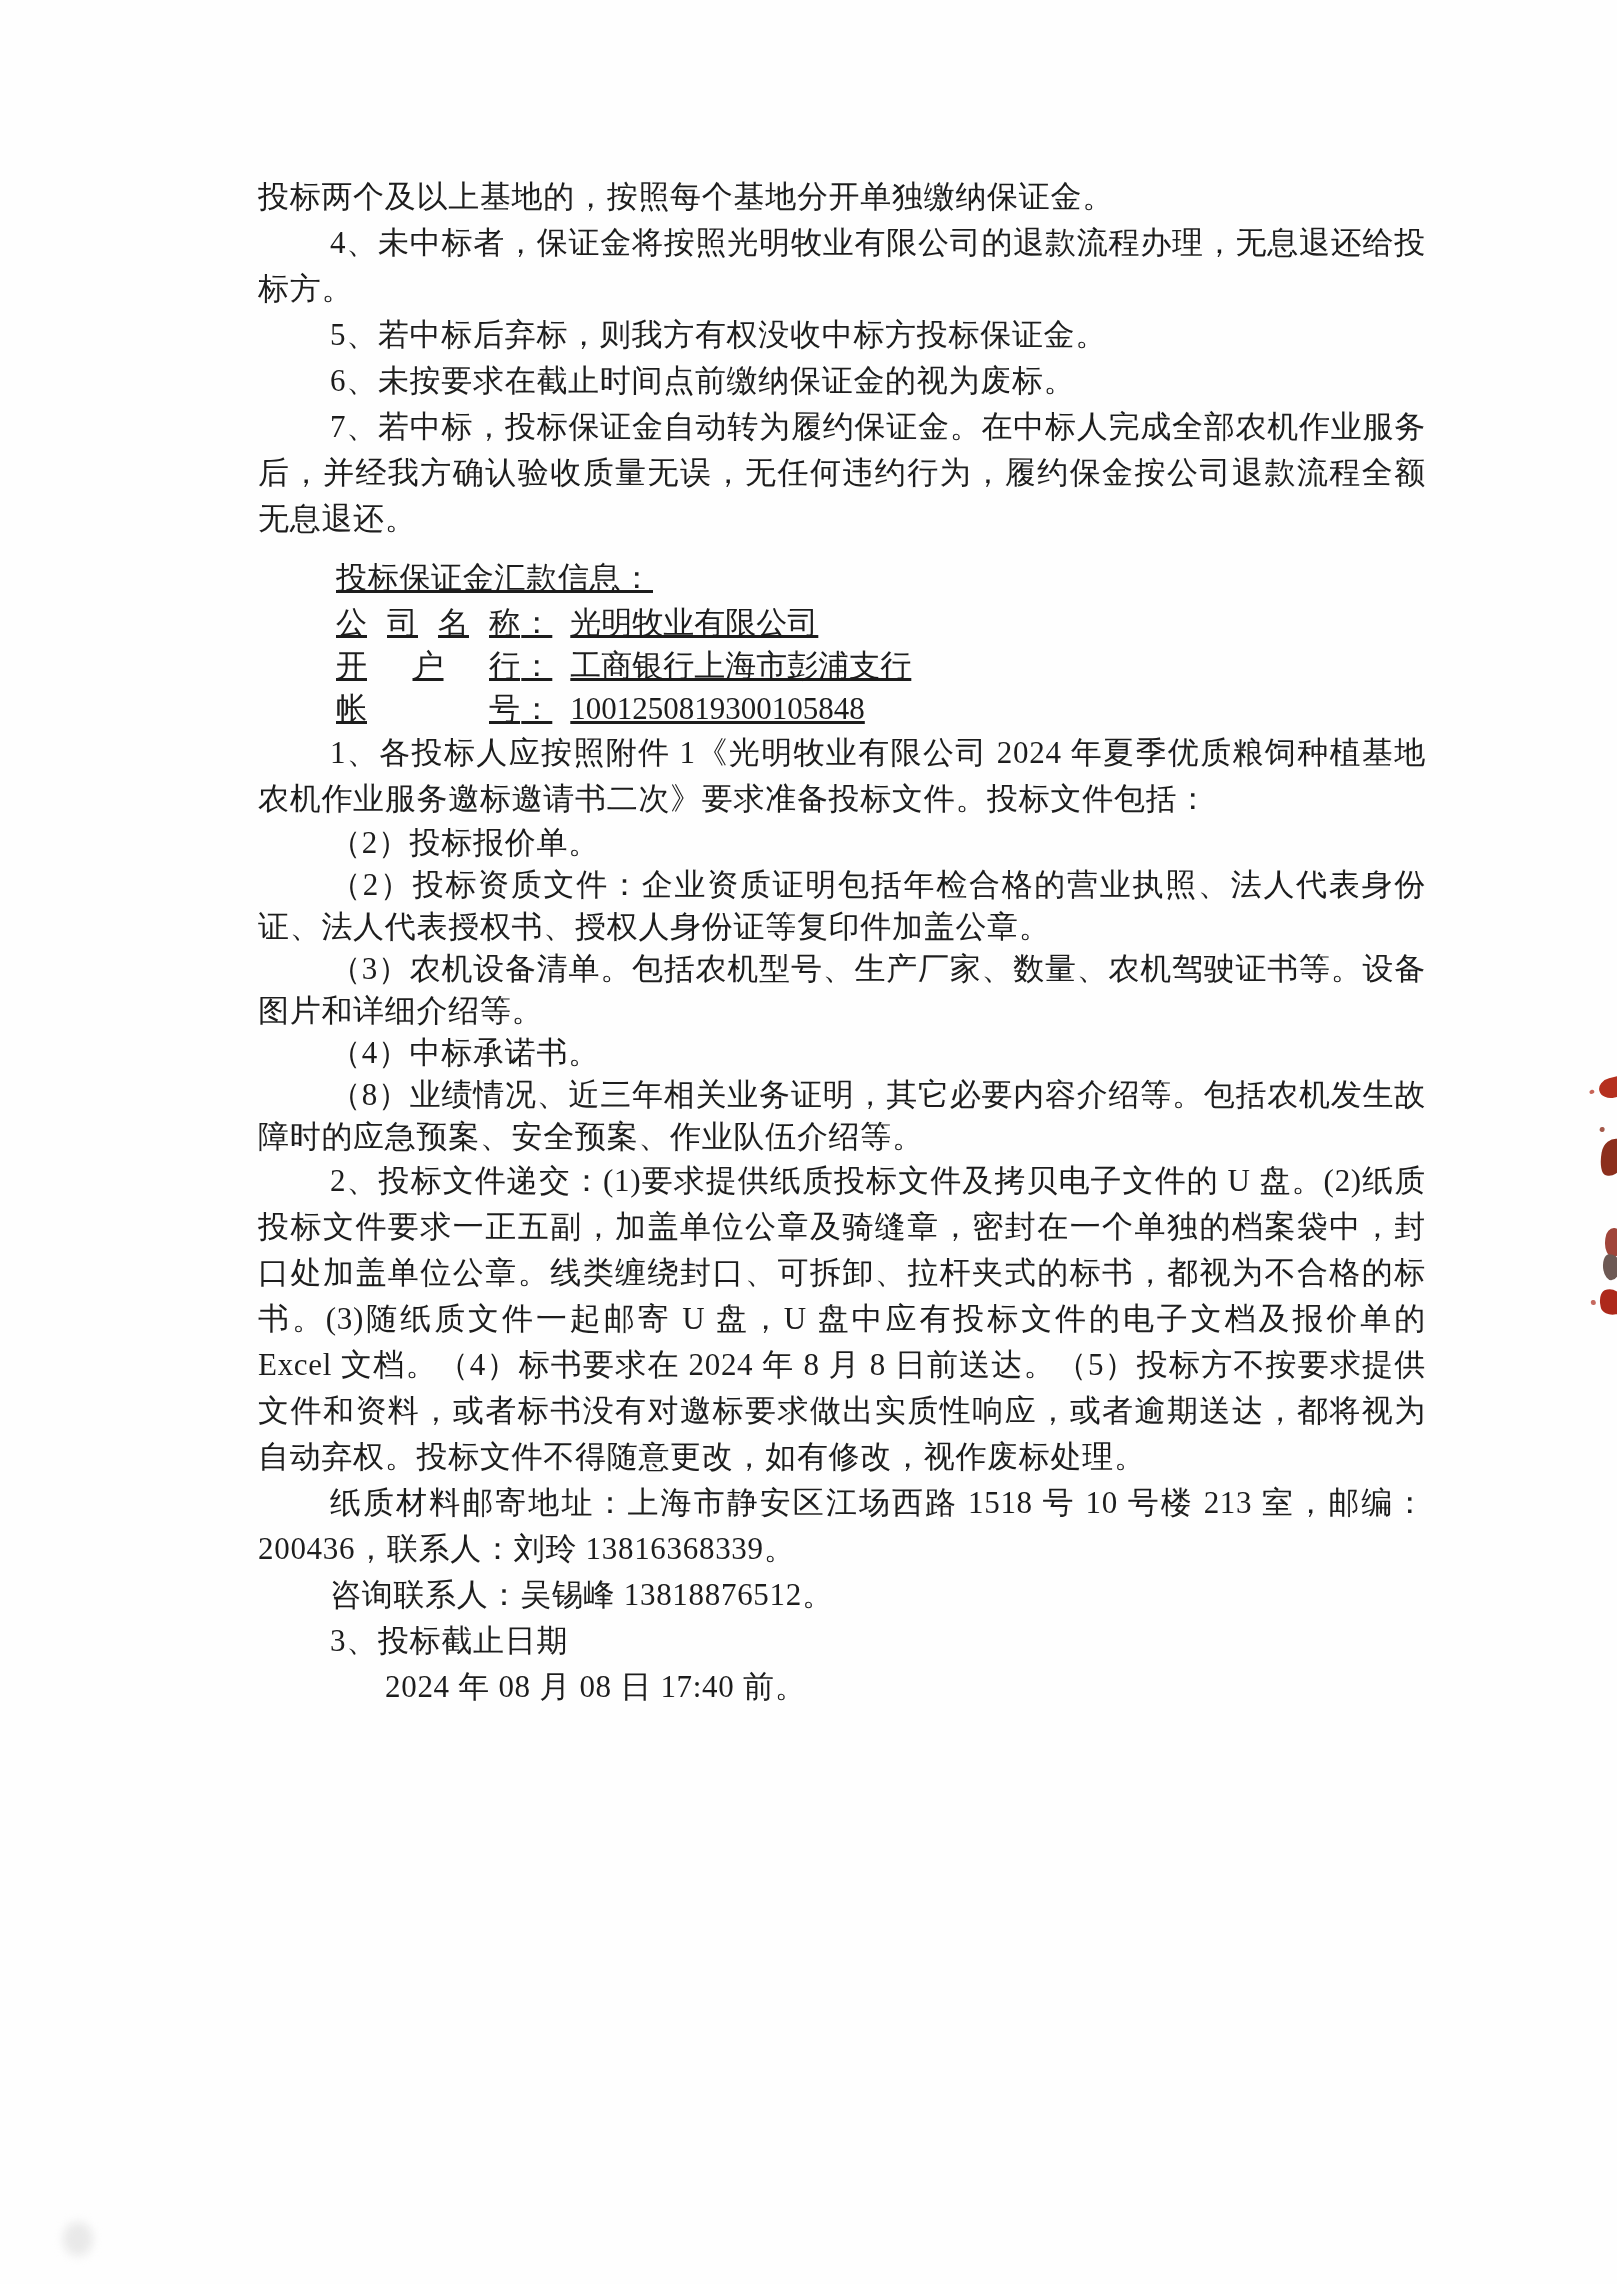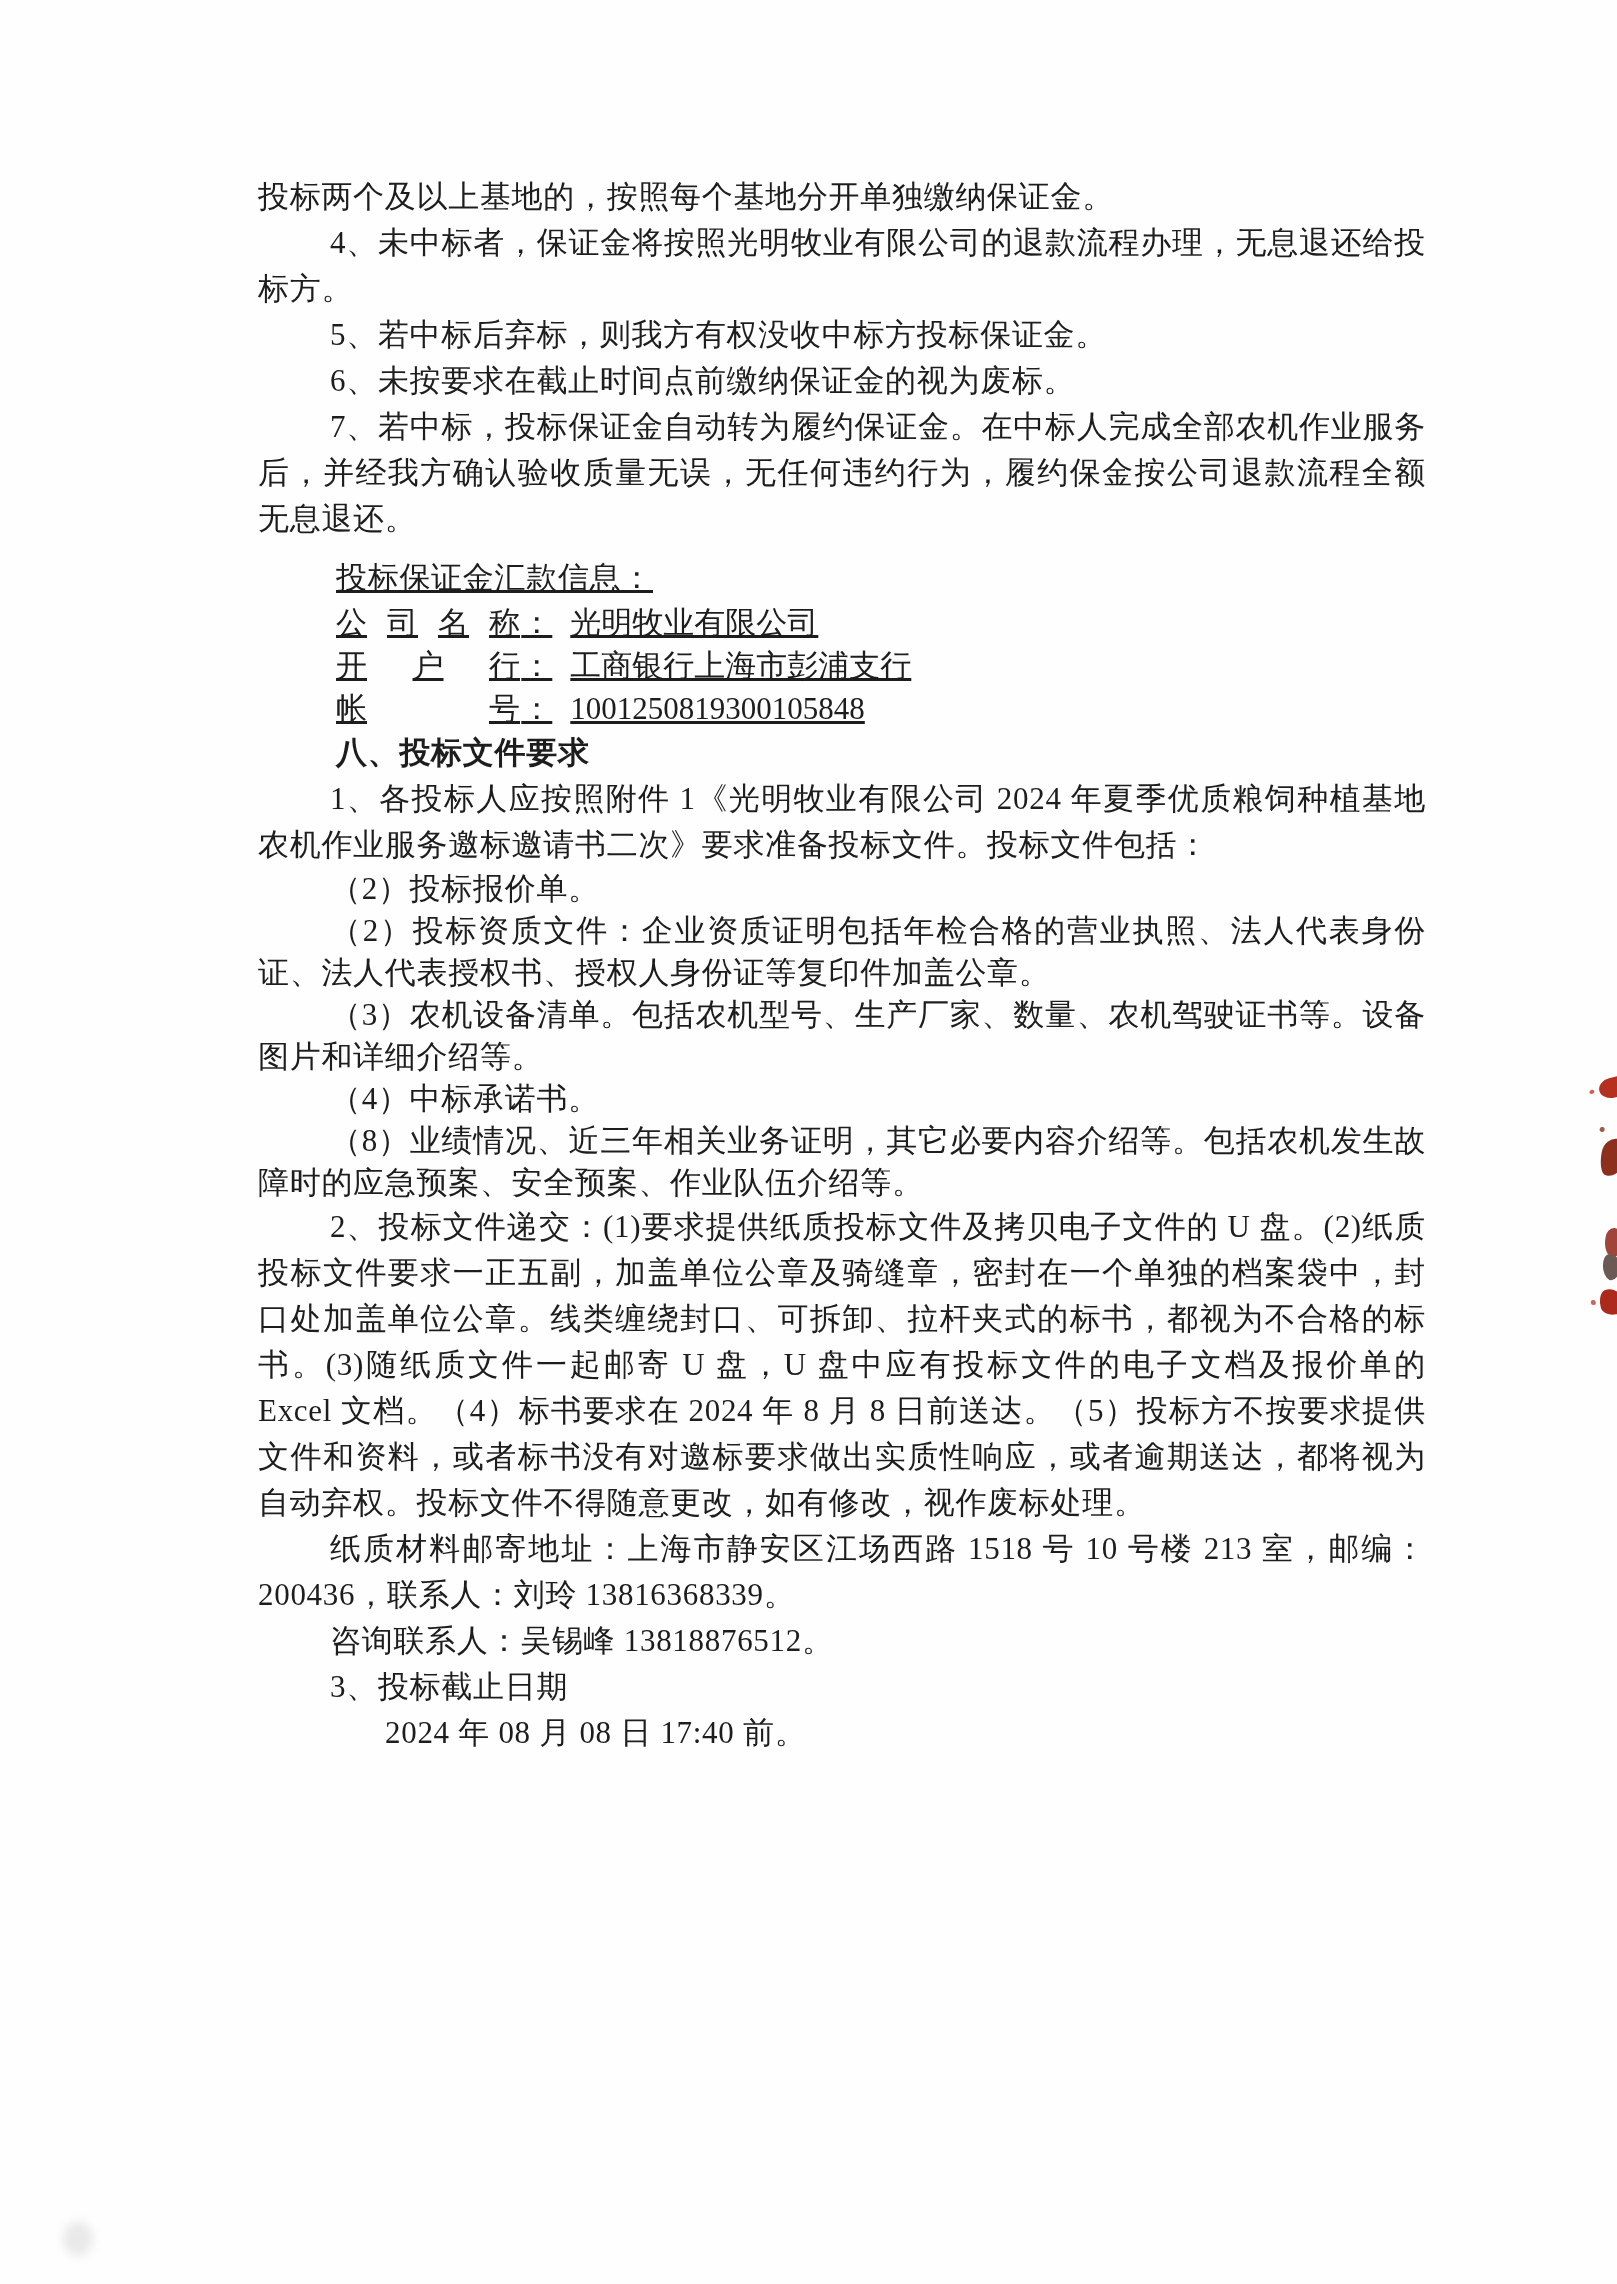--- a/index.html
+++ b/index.html
@@ -123,21 +123,20 @@
       <div class="remit-row">
         <span class="remit-label">
             <span>帐</span>
             <span>号</span>
           </span>
           <span class="remit-colon">：</span>
           <span class="remit-value">1001250819300105848</span>
       </div>
     </div>
 
-    <p class="sec-heading">八、投标文件要求</p>
 
     <p class="indent gap45">1、各投标人应按照附件 1《光明牧业有限公司 2024 年夏季优质粮饲种植基地农机作业服务邀标邀请书二次》要求准备投标文件。投标文件包括：</p>
 
     <div class="tight">
       <p class="indent">（2）投标报价单。</p>
       <p class="indent">（2）投标资质文件：企业资质证明包括年检合格的营业执照、法人代表身份证、法人代表授权书、授权人身份证等复印件加盖公章。</p>
       <p class="indent">（3）农机设备清单。包括农机型号、生产厂家、数量、农机驾驶证书等。设备图片和详细介绍等。</p>
       <p class="indent">（4）中标承诺书。</p>
       <p class="indent">（8）业绩情况、近三年相关业务证明，其它必要内容介绍等。包括农机发生故障时的应急预案、安全预案、作业队伍介绍等。</p>
     </div>

